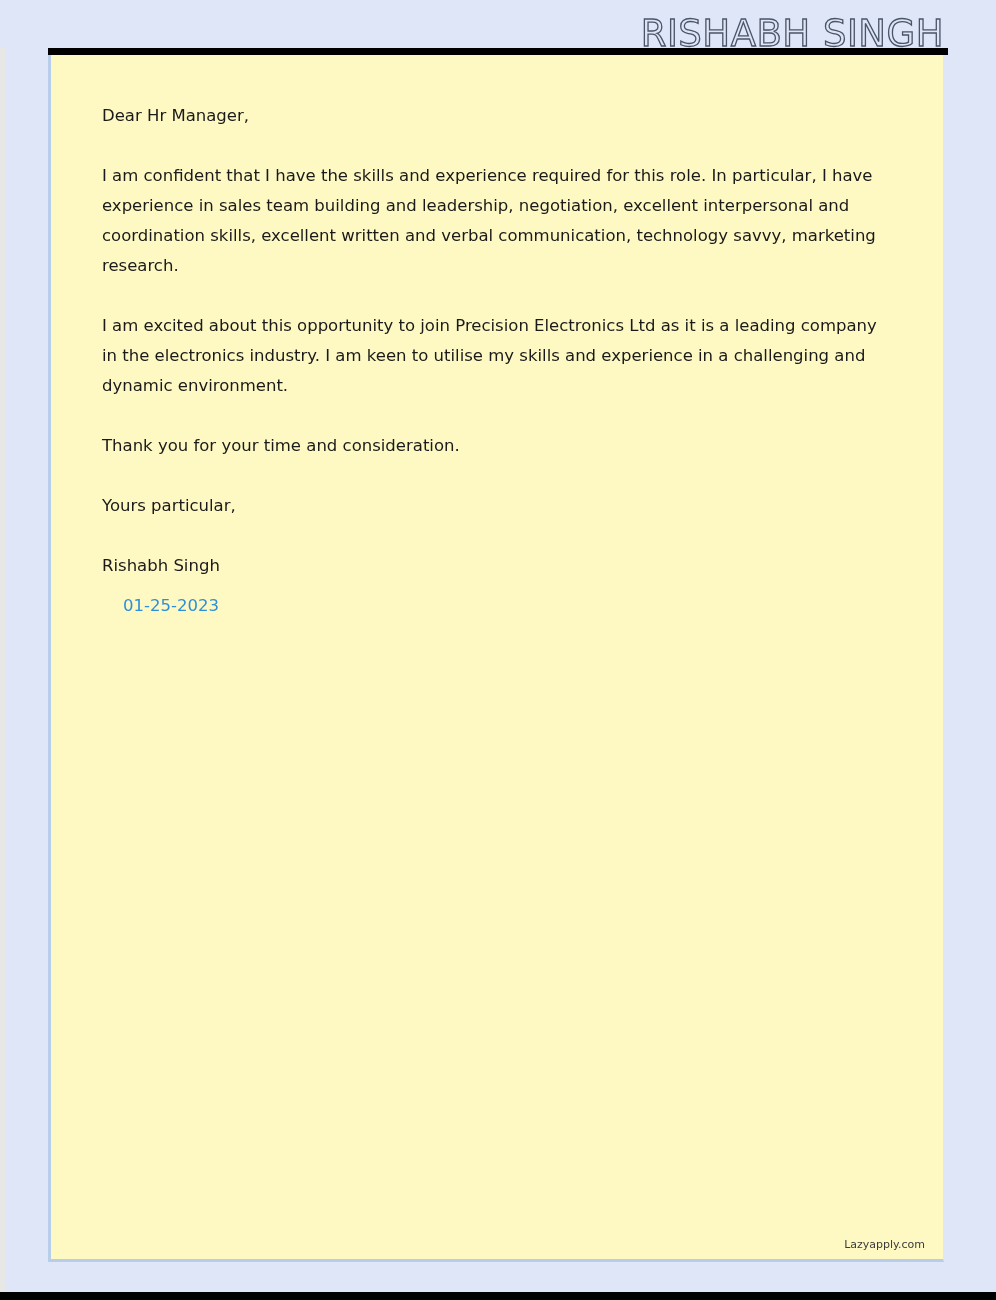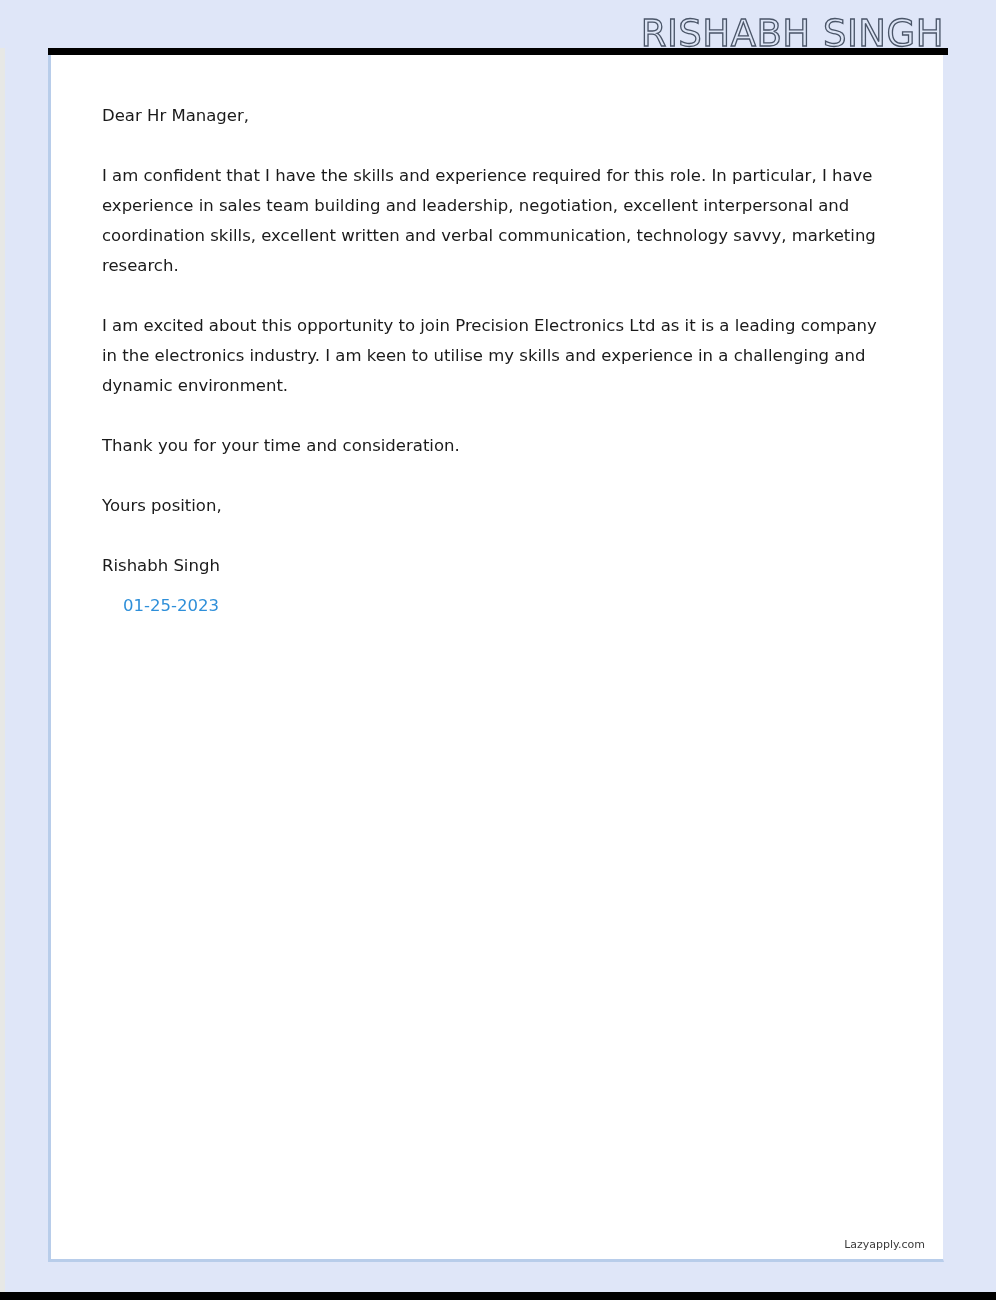--- a/index.html
+++ b/index.html
@@ -48,21 +48,21 @@
     background: #000000;
   }
 
   
   #letter-page {
     position: absolute;
     left: 48px;
     top: 55px;
     width: 896px;
     height: 1207px;
-    background: #ffffff;
+    background: #fef9c3;
     border-left: 3px solid #b8cdea;
     border-right: 1px solid #dfe6f8;
     border-bottom: 3px solid #b8cdea;
     box-sizing: border-box;
   }
 
   #letter-body {
     position: absolute;
     left: 51px;
     top: 46px;
@@ -135,21 +135,21 @@
 
     <p class="letter-paragraph">Dear Hr Manager,</p>
 
 
     <p class="letter-paragraph">I am confident that I have the skills and experience required for this role. In particular, I have experience in sales team building and leadership, negotiation, excellent interpersonal and coordination skills, excellent written and verbal communication, technology savvy, marketing research.</p>
 
     <p class="letter-paragraph">I am excited about this opportunity to join Precision Electronics Ltd as it is a leading company in the electronics industry. I am keen to utilise my skills and experience in a challenging and dynamic environment.</p>
 
     <p class="letter-paragraph">Thank you for your time and consideration.</p>
 
-    <p class="letter-paragraph">Yours position,</p>
+    <p class="letter-paragraph">Yours particular,</p>
 
     <p class="letter-paragraph signature-name">Rishabh Singh</p>
 
     <p class="letter-paragraph letter-date">01-25-2023</p>
 
   </div>
 
   <div id="footer-watermark">Lazyapply.com</div>
 
 </div>

